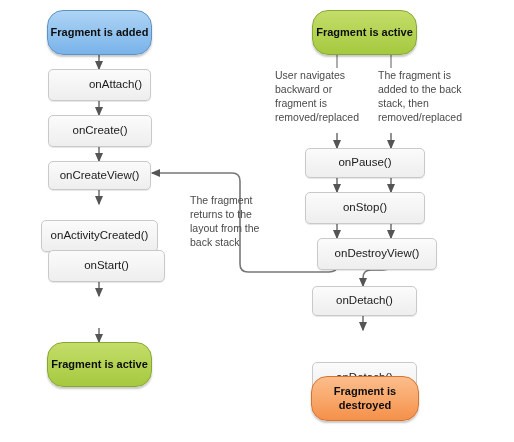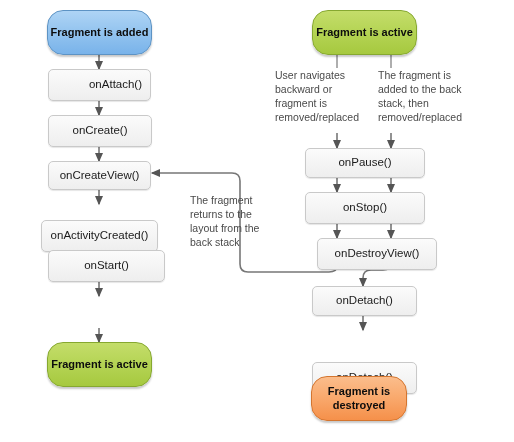--- a/index.html
+++ b/index.html
@@ -155,21 +155,21 @@
   <div class="node proc" style="left:305px; top:148px; width:120px; height:30px;">onPause()</div>
 
   <div class="node proc" style="left:305px; top:192px; width:120px; height:32px;">onStop()</div>
 
   <div class="node proc" style="left:305px; top:238px; width:120px; height:32px;margin-left:12px;">onDestroyView()</div>
 
   <div class="node proc" style="left:312px; top:286px; width:105px; height:30px;">onDetach()</div>
 
   <div class="node proc" style="left:312px; top:330px; width:105px; height:32px;margin-top:32px;">onDetach()</div>
 
-  <div class="node terminal term-orange" style="left:311px; top:376px; width:96px; height:45px;">Fragment is
+  <div class="node terminal term-orange" style="left:311px; top:376px; width:108px; height:45px;">Fragment is
 destroyed</div>
 
   <div class="annot" style="left:190px; top:194px; width:100px;">The fragment
 returns to the
 layout from the
 back stack</div>
 
 </div>
 
 </body></html>

